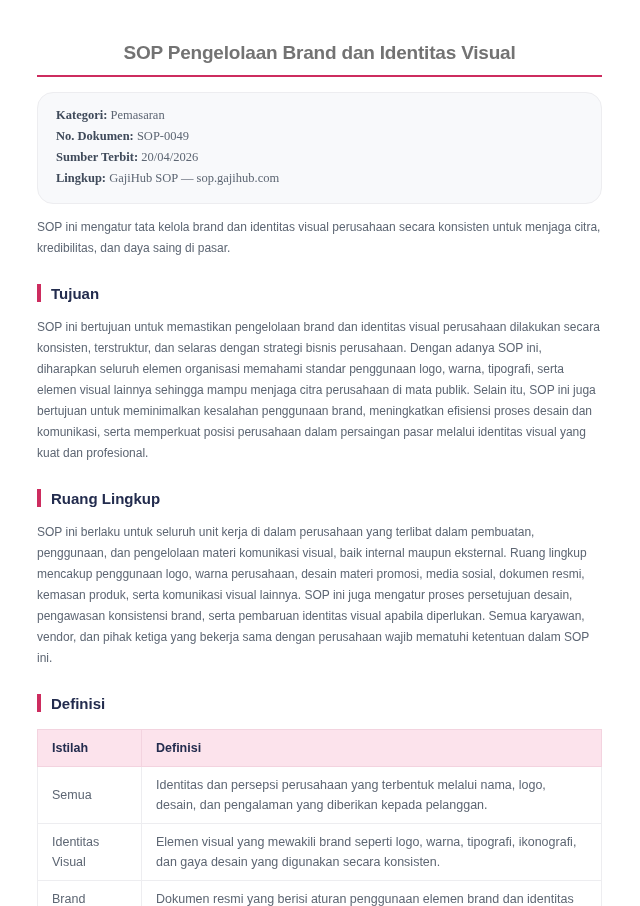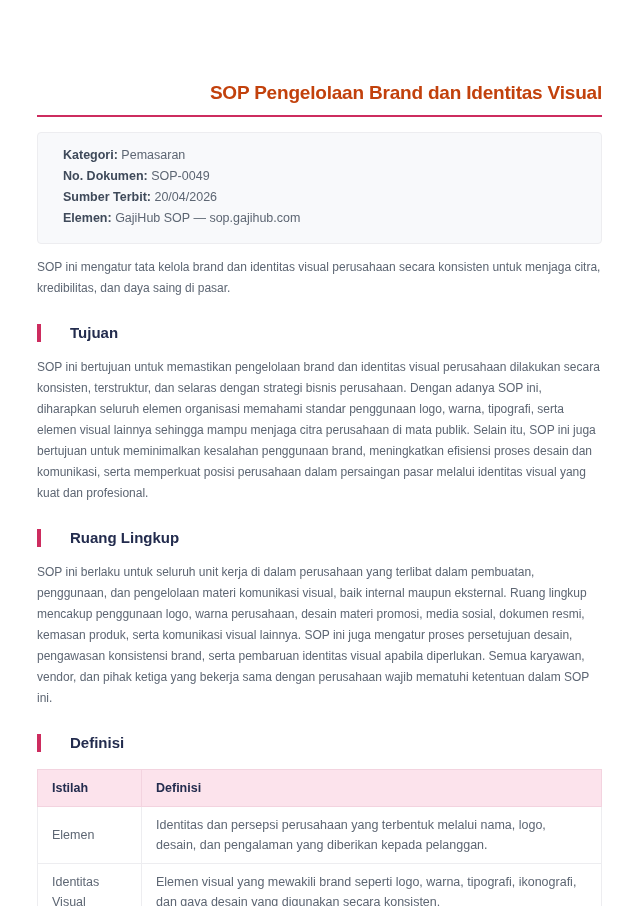--- a/index.html
+++ b/index.html
@@ -12,60 +12,60 @@
     font-family: "Liberation Sans", "DejaVu Sans", sans-serif;
     -webkit-font-smoothing: antialiased;
   }
   .page {
     width: 640px;
     height: 906px;
     padding: 0 38px 0 37px;
     position: relative;
   }
   .doc-title {
-    margin-top: 82px;
-    text-align: right;
+    margin-top: 42px;
+    text-align: center;
     font-size: 19px;
     font-weight: bold;
-    color: #c2410c;
+    color: #737373;
     letter-spacing: -0.2px;
   }
   .title-rule {
     margin-top: 11px;
     height: 2px;
     background: #cd2c5f;
     border: none;
   }
   .meta-box {
     margin-top: 15px;
     background: #f8f9fb;
     border: 1px solid #ededf0;
-    border-radius: 4px;
-    padding: 12px 18px 14px 25px;
+    border-radius: 16px;
+    padding: 12px 18px 14px 18px;
+    font-family: Liberation Serif, serif;
   }
   .meta-line {
     font-size: 12.5px;
     line-height: 21px;
     color: #5d6673;
   }
   .meta-line .label {
     font-weight: bold;
     color: #3f4a5a;
   }
   .para {
     margin-top: 13px;
     font-size: 12px;
     line-height: 21px;
     color: #5d6673;
   }
   .section-heading {
     margin-top: 25px;
     display: flex;
-    align-items: flex-start;
-    gap: 19px;
+    align-items: center;
   }
   .section-bar {
     width: 4px;
     height: 18px;
     background: #cd2c5f;
     margin-right: 10px;
     flex: 0 0 auto;
   }
   .section-heading-text {
     font-size: 15px;
@@ -114,21 +114,21 @@
     </div>
     <div class="meta-line">
       <span class="label">No. Dokumen:</span>
       <span class="value">SOP-0049</span>
     </div>
     <div class="meta-line">
       <span class="label">Sumber Terbit:</span>
       <span class="value">20/04/2026</span>
     </div>
     <div class="meta-line">
-      <span class="label">Elemen:</span>
+      <span class="label">Lingkup:</span>
       <span class="value">GajiHub SOP — sop.gajihub.com</span>
     </div>
   </div>
 
   <p class="para">SOP ini mengatur tata kelola brand dan identitas visual perusahaan secara konsisten untuk menjaga citra, kredibilitas, dan daya saing di pasar.</p>
 
   <div class="section-heading">
     <span class="section-bar"></span>
     <span class="section-heading-text">Tujuan</span>
   </div>
@@ -147,21 +147,21 @@
 
   <table class="def-table">
     <thead>
       <tr>
         <th class="col-term">Istilah</th>
         <th>Definisi</th>
       </tr>
     </thead>
     <tbody>
       <tr>
-        <td class="col-term">Elemen</td>
+        <td class="col-term">Semua</td>
         <td>Identitas dan persepsi perusahaan yang terbentuk melalui nama, logo, desain, dan pengalaman yang diberikan kepada pelanggan.</td>
       </tr>
       <tr>
         <td class="col-term">Identitas Visual</td>
         <td>Elemen visual yang mewakili brand seperti logo, warna, tipografi, ikonografi, dan gaya desain yang digunakan secara konsisten.</td>
       </tr>
       <tr>
         <td class="col-term">Brand Guideline</td>
         <td>Dokumen resmi yang berisi aturan penggunaan elemen brand dan identitas visual perusahaan.</td>
       </tr>

